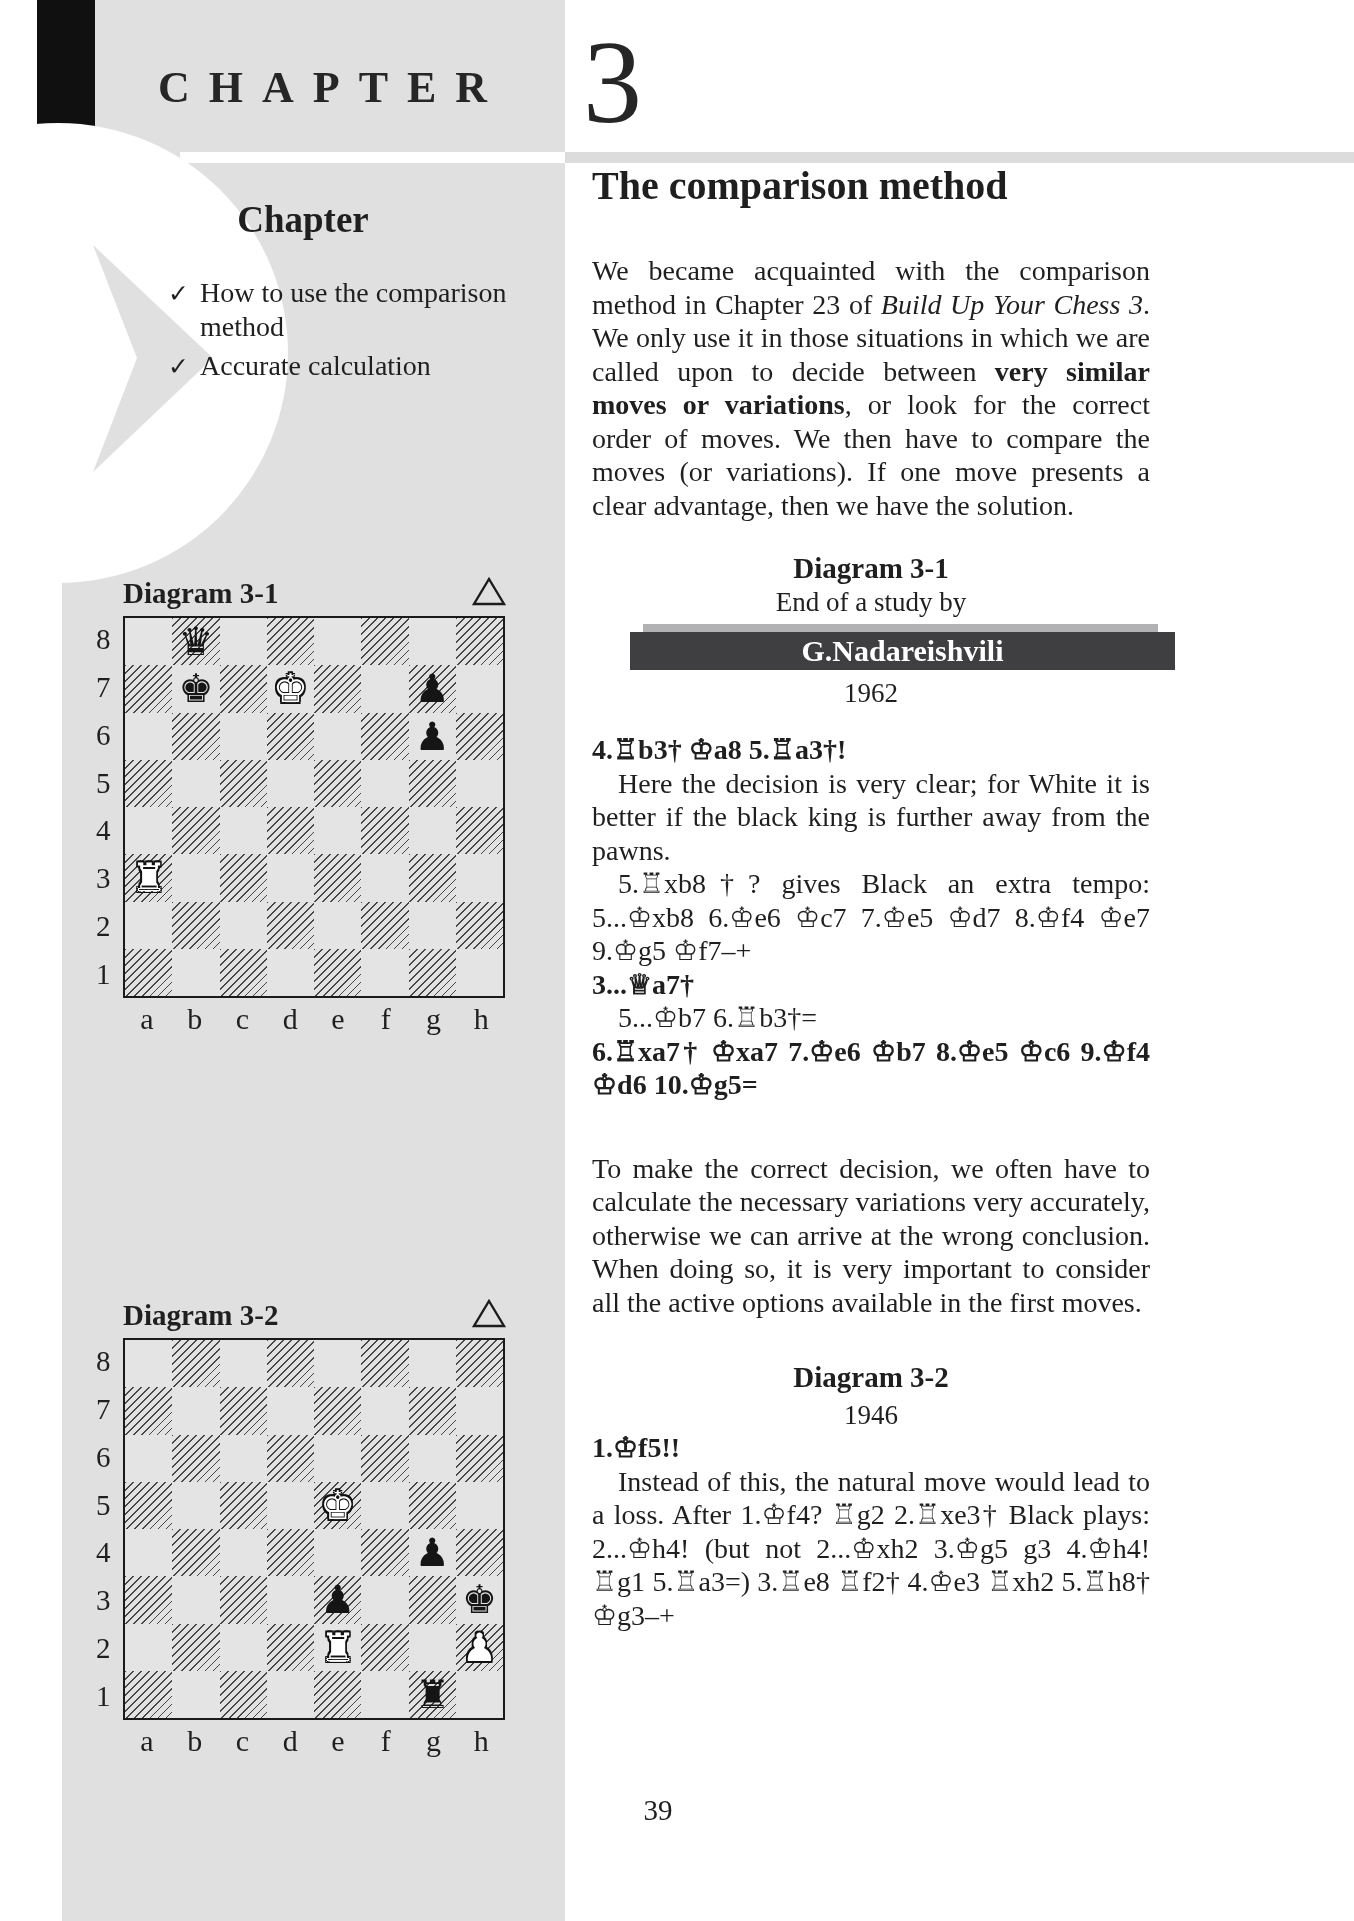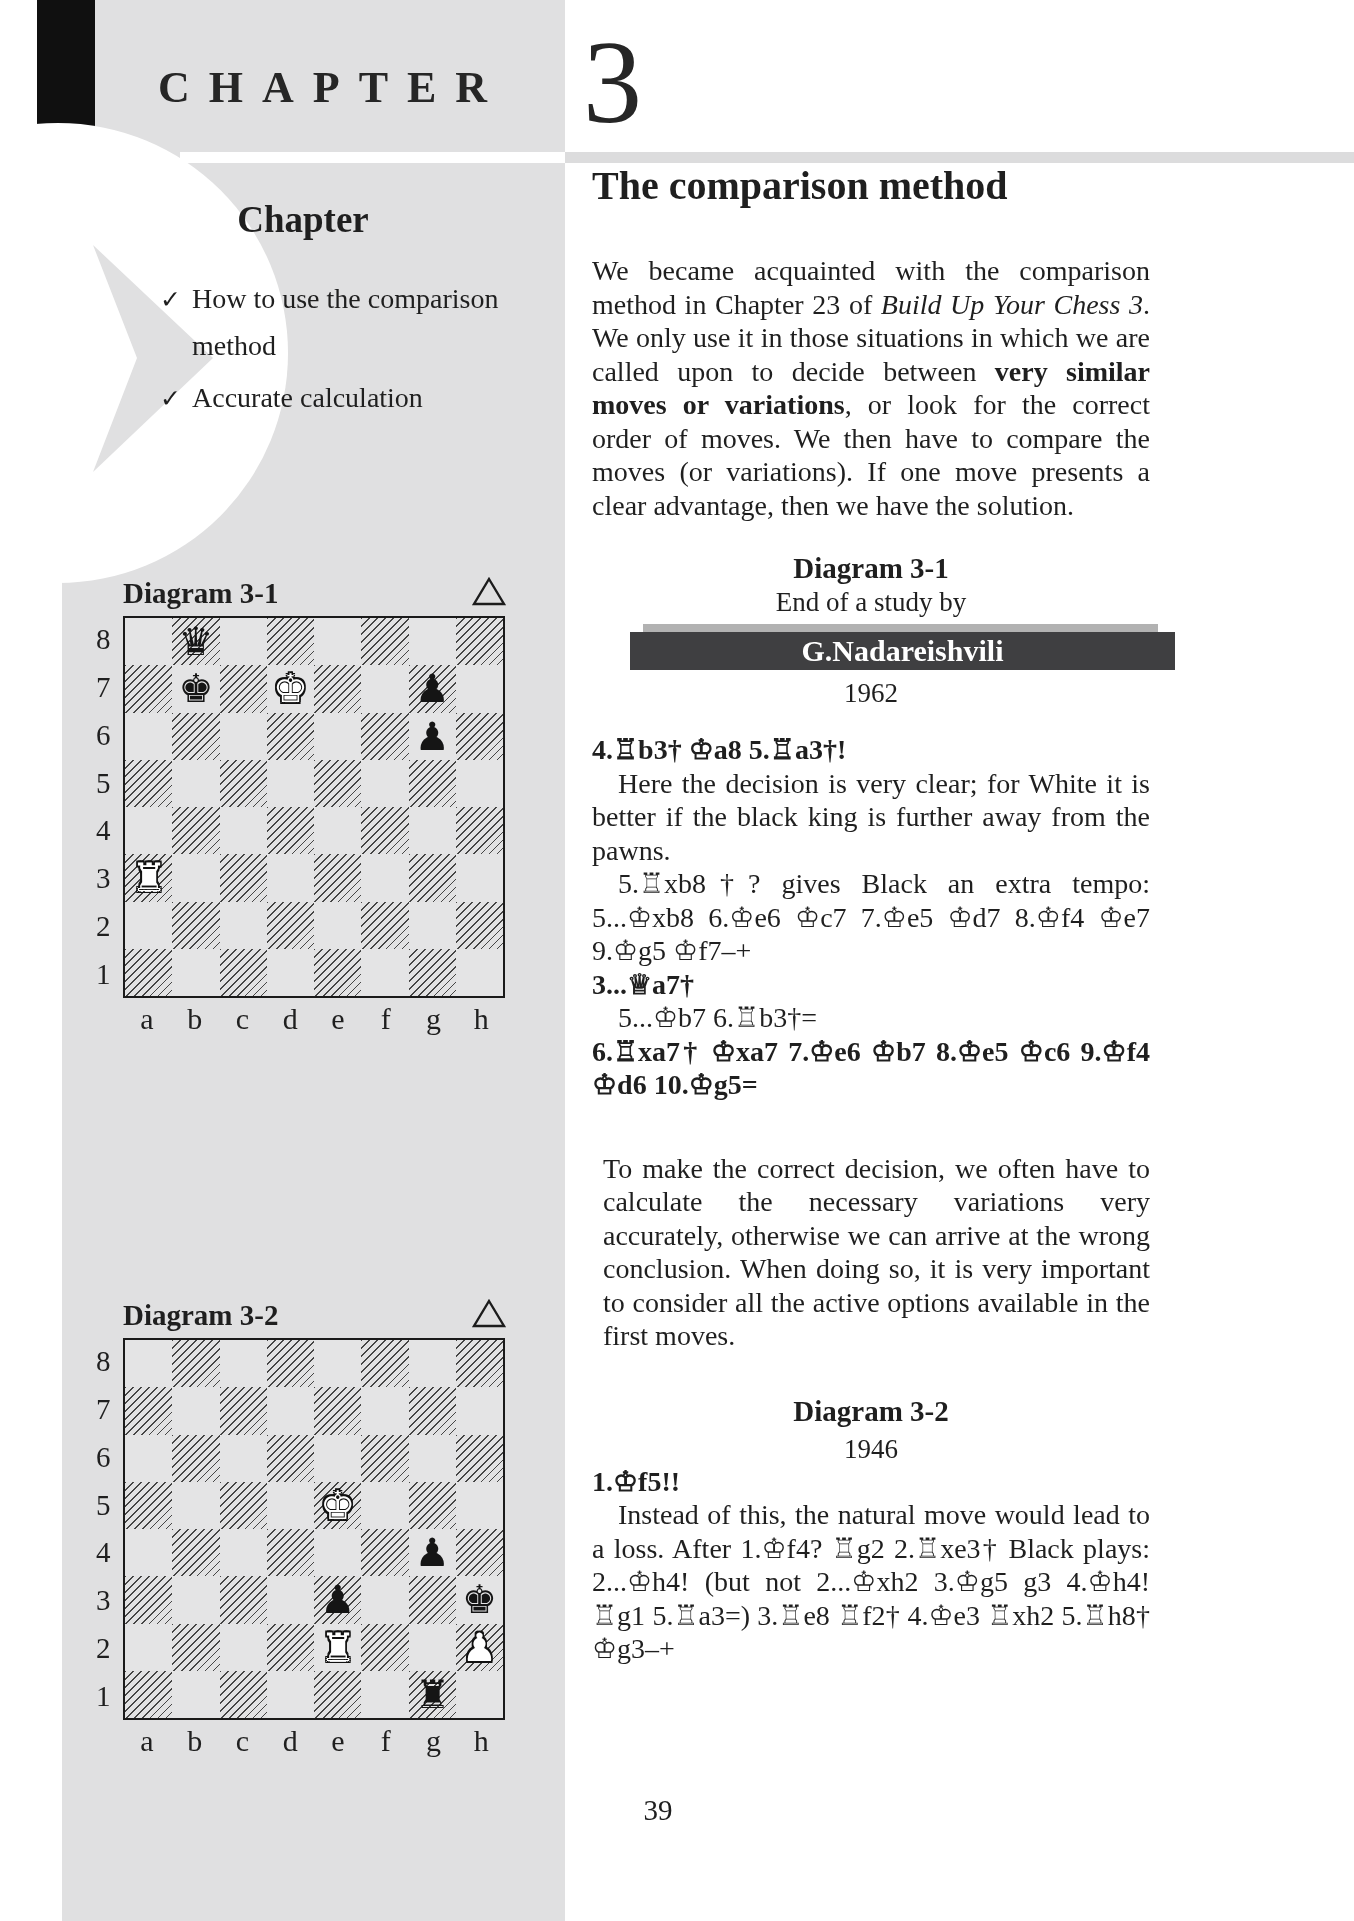--- a/index.html
+++ b/index.html
@@ -22,21 +22,21 @@
     position:absolute;left:583px;top:18px;
     font-size:118px;font-weight:normal;color:#262626;line-height:1.1;
   }
   .rule-white{position:absolute;left:180px;top:152px;width:385px;height:11px;background:#ffffff;}
   .rule-gray{position:absolute;left:565px;top:152px;width:789px;height:11px;background:#dcdcdd;}
   
   .contents-title{
     position:absolute;left:120px;top:198px;width:366px;
     text-align:center;font-size:37px;font-weight:bold;margin:0;
   }
-  .contents-list{position:absolute;left:160px;top:276px;width:348px;font-size:28px;line-height:46px;}
+  .contents-list{position:absolute;left:168px;top:276px;width:348px;font-size:28px;line-height:33px;}
   .contents-item{padding-left:32px;text-indent:-32px;margin:0 0 6px 0;}
   .check{display:inline-block;width:32px;text-indent:0;font-family:"DejaVu Sans",sans-serif;font-size:25px;}
   
   .diagram{position:absolute;left:95px;width:412px;}
   .dia-caption{margin-left:28px;display:flex;align-items:flex-end;justify-content:space-between;height:36px;margin-bottom:8px;}
   .dia-label{font-size:29px;font-weight:bold;line-height:30px;}
   .board-area{display:flex;}
   .ranks{width:28px;display:flex;flex-direction:column;}
   .ranks span{height:47.75px;display:flex;align-items:center;justify-content:flex-start;font-size:29px;padding-left:1px;}
   .board{position:relative;width:382px;height:382px;border:2.5px solid #1a1a1a;box-sizing:border-box;background:#e4e4e5;}
@@ -75,21 +75,21 @@
     position:absolute;left:38px;right:-25px;top:8px;height:38px;background:#3f3f41;
     display:flex;align-items:center;justify-content:center;
   }
   .banner-bar span{color:#ffffff;font-size:30px;font-weight:bold;}
   .dh-year{font-size:27px;margin:6px 0 0 0;}
   .moves{margin-top:24px;}
   .moves-2{margin-top:0;}
   .moveline{font-size:28px;line-height:33.5px;text-align:justify;margin:0;}
   .moveline.mbold{font-weight:bold;}
   .moveline.mindent{text-indent:26px;}
-  .para-mid{margin-top:50px;margin-left:11px;}
+  .para-mid{margin-top:50px;}
   .para-keres{margin-top:28px;}
   .page-number{position:absolute;left:628px;top:1794px;width:60px;text-align:center;font-size:29px;}
 </style>
 </head>
 <body>
 
 <div class="sidebar-bg"></div>
 <div class="leftbar"></div>
 <div class="circle"></div>
 <svg class="chevron" width="135" height="240" viewBox="0 0 135 240">

